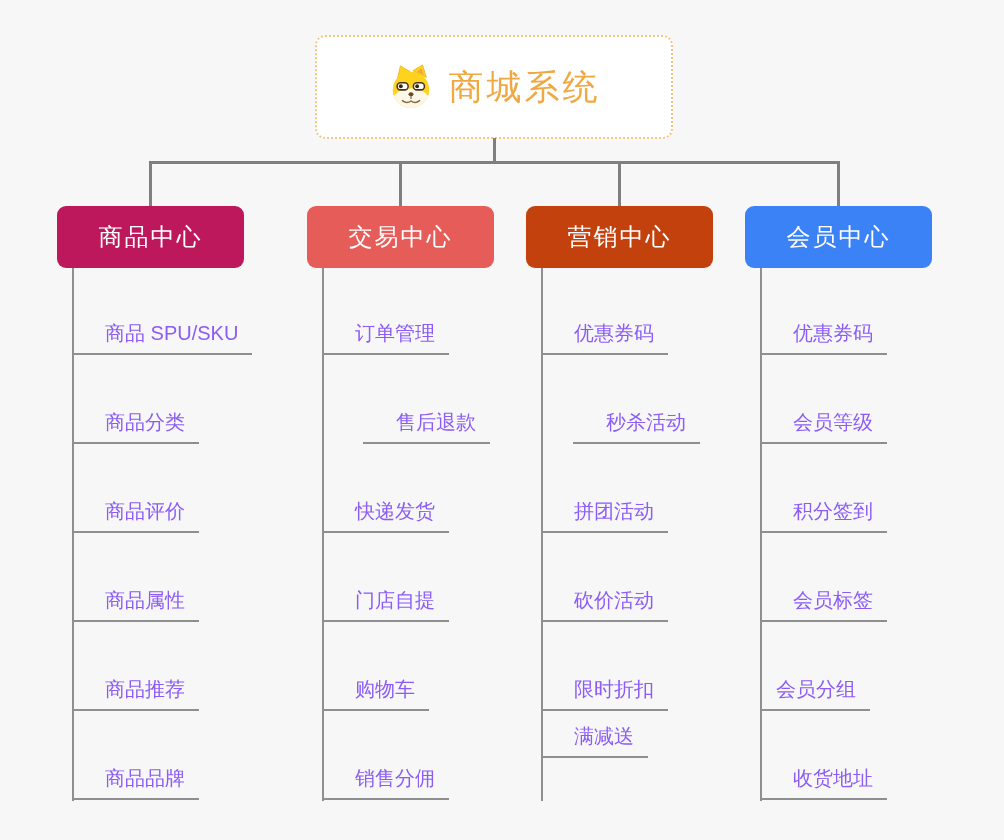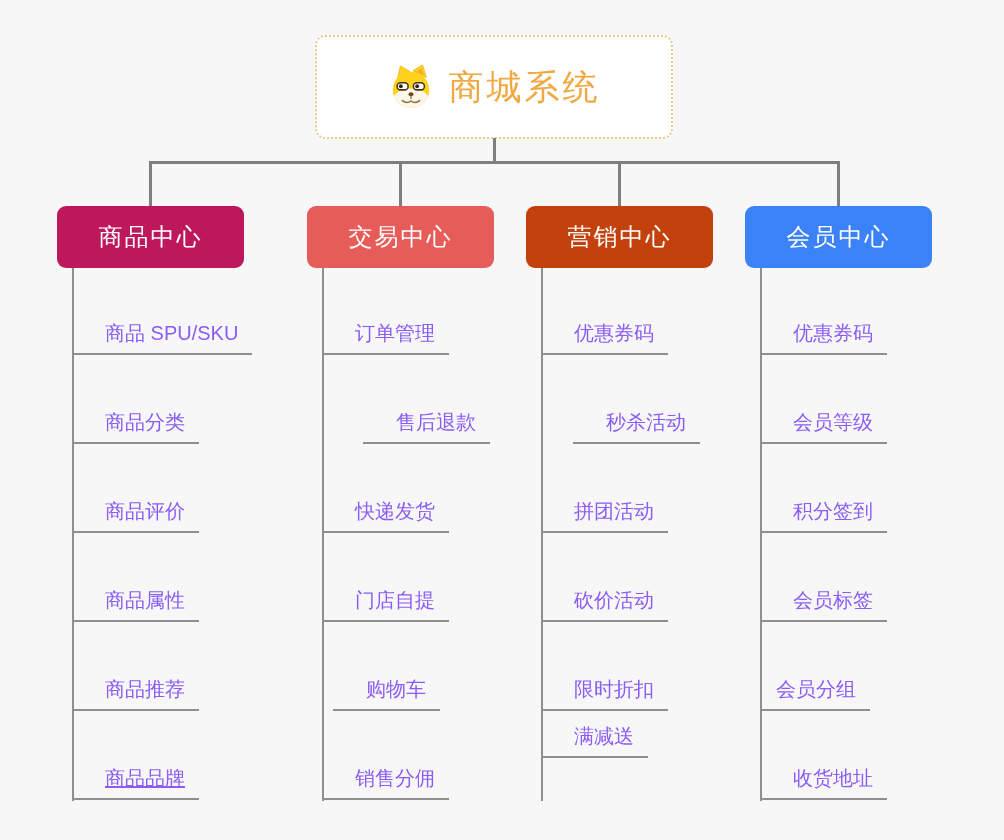--- a/index.html
+++ b/index.html
@@ -65,31 +65,31 @@
       <div class="drop" style="left: 149px;"></div>
       <div class="branch" style="left: 57px; background: #be185d;">
         <span>商品中心</span>
       </div>
       <div class="trunk" style="left: 72px;"></div>
       <div class="leaf" style="left: 72px; top: 309px;">商品 SPU/SKU</div>
       <div class="leaf" style="left: 72px; top: 398px;">商品分类</div>
       <div class="leaf" style="left: 72px; top: 487px;">商品评价</div>
       <div class="leaf" style="left: 72px; top: 576px;">商品属性</div>
       <div class="leaf" style="left: 72px; top: 665px;">商品推荐</div>
-      <div class="leaf" style="left: 72px; top: 754px; text-decoration: underline;">商品品牌</div>
+      <div class="leaf" style="left: 72px; top: 754px;">商品品牌</div>
       <div class="drop" style="left: 399px;"></div>
       <div class="branch" style="left: 307px; background: rgb(230, 92, 89);">
         <span>交易中心</span>
       </div>
       <div class="trunk" style="left: 322px;"></div>
       <div class="leaf" style="left: 322px; top: 309px;">订单管理</div>
       <div class="leaf" style="left: 322px; top: 398px; margin-left: 41px;">售后退款</div>
       <div class="leaf" style="left: 322px; top: 487px;">快递发货</div>
       <div class="leaf" style="left: 322px; top: 576px;">门店自提</div>
-      <div class="leaf" style="left: 322px; top: 665px; margin-left: 11px;">购物车</div>
+      <div class="leaf" style="left: 322px; top: 665px;">购物车</div>
       <div class="leaf" style="left: 322px; top: 754px;">销售分佣</div>
       <div class="drop" style="left: 618px;"></div>
       <div class="branch" style="left: 526px; background: #c2410c;">
         <span>营销中心</span>
       </div>
       <div class="trunk" style="left: 541px;"></div>
       <div class="leaf" style="left: 541px; top: 309px;">优惠券码</div>
       <div class="leaf" style="left: 573px; top: 398px;">秒杀活动</div>
       <div class="leaf" style="left: 541px; top: 487px;">拼团活动</div>
       <div class="leaf" style="left: 541px; top: 576px;">砍价活动</div>

